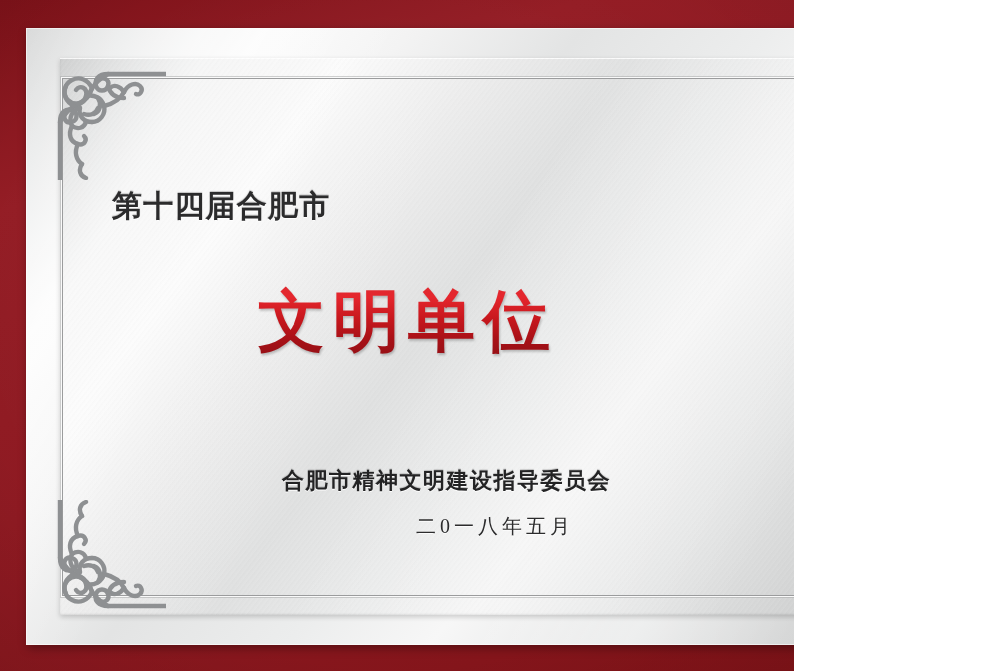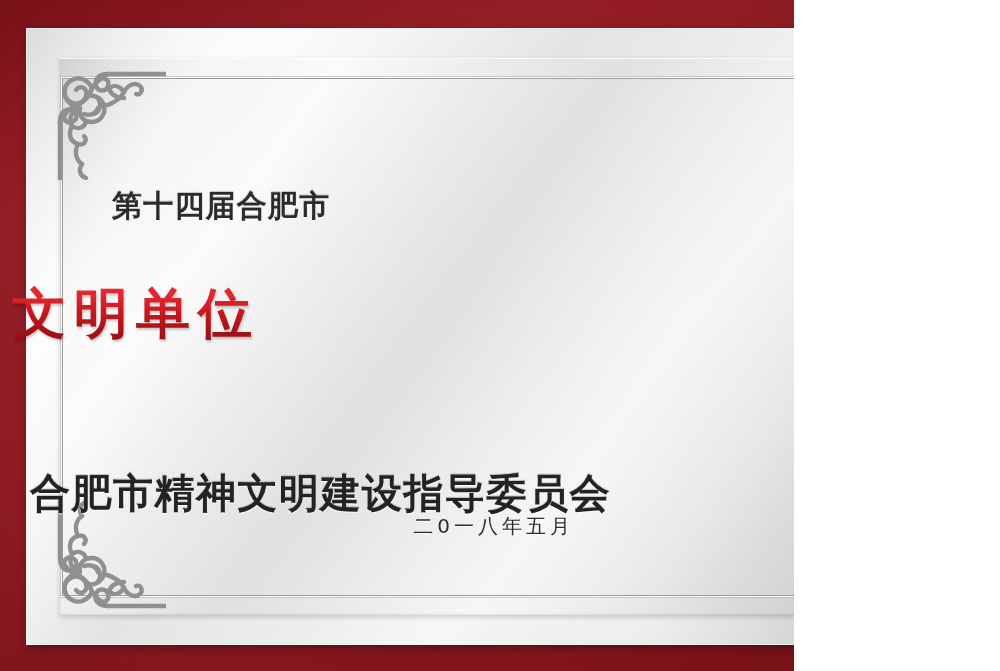--- a/index.html
+++ b/index.html
@@ -10,20 +10,21 @@
   body {
     font-family: "DejaVu Sans", "Liberation Sans", sans-serif;
   }
 
   #plaque {
     position: relative;
     width: 794px;
     height: 671px;
     overflow: hidden;
     background: #e5e5e5;
+    font-family: Liberation Serif, serif;
   }
 
   
   .red-frame {
     position: absolute;
     inset: 0;
     background:
       linear-gradient(160deg, #7d1219 0%, #941d25 22%, #8e1a22 55%, #801318 100%);
   }
   .red-frame::after {
@@ -167,24 +168,25 @@
     top: 186px;
     font-size: 30px;
     font-weight: 700;
     letter-spacing: 1.2px;
     color: #2b2b2c;
     text-shadow: 0 1px 0 rgba(255,255,255,0.85), 0 -1px 1px rgba(0,0,0,0.22);
   }
 
   .main-title {
     position: absolute;
-    left: 4px;
+    left: 14px;
     right: 0;
     top: 286px;
-    font-size: 54px;
+    text-align: center;
+    font-size: 67px;
     font-weight: 700;
     letter-spacing: 8px;
     text-indent: 8px;
     line-height: 1.05;
     background: linear-gradient(180deg,
       #e02a30 0%,
       #e5262d 16%,
       #c6171d 48%,
       #a81117 76%,
       #961016 100%);
@@ -192,21 +194,21 @@
     background-clip: text;
     color: transparent;
     -webkit-text-fill-color: transparent;
     filter: drop-shadow(1px 2px 1px rgba(0,0,0,0.22));
   }
 
   .issuer {
     position: absolute;
     right: 183px;
     top: 466px;
-    font-size: 40px;
+    font-size: 22px;
     font-weight: 700;
     letter-spacing: 1.5px;
     color: #232324;
     text-shadow: 0 1px 0 rgba(255,255,255,0.85), 0 -1px 1px rgba(0,0,0,0.2);
   }
 
   .date {
     position: absolute;
     right: 220px;
     top: 513px;

